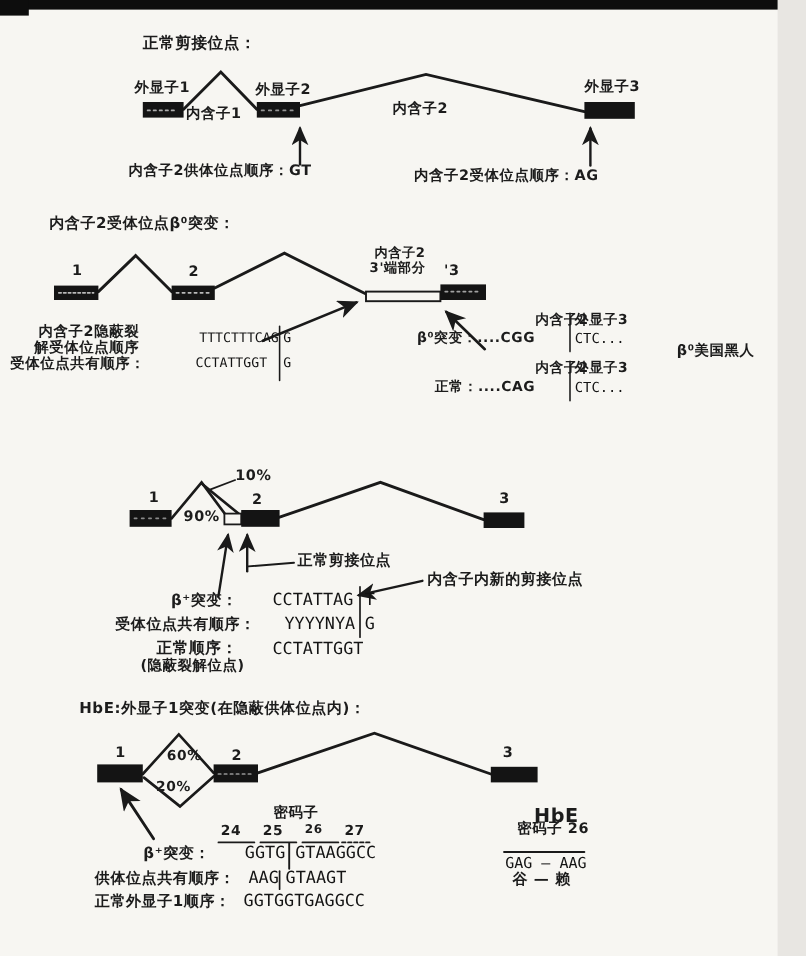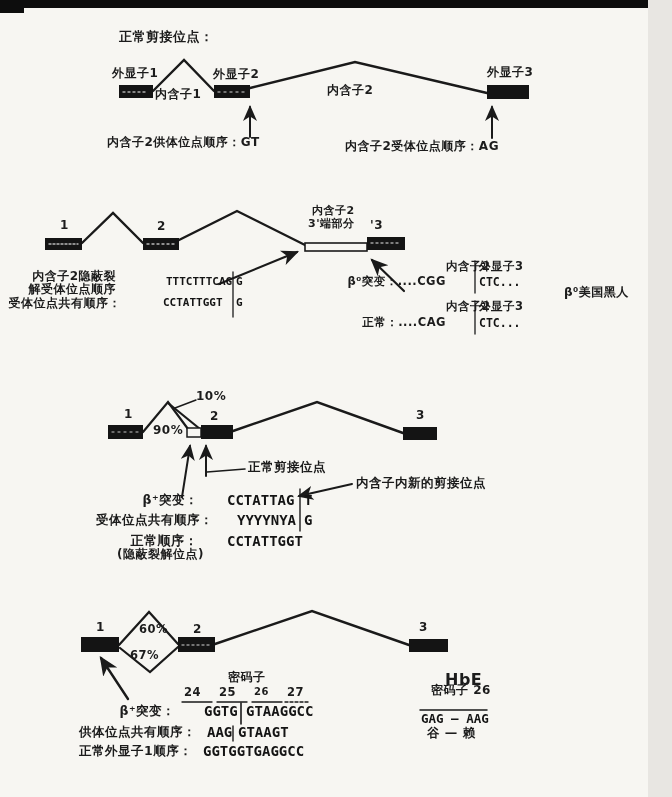--- a/index.html
+++ b/index.html
@@ -1,20 +1,20 @@
 <!DOCTYPE html>
 <html><head>
 <meta charset="utf-8">
 <style>
   html,body{margin:0;padding:0;background:#e8e6e2;}
   #page{position:relative;width:648px;height:797px;background:#f7f6f2;overflow:hidden;
         font-family:"DejaVu Sans",sans-serif;}
   .abs{position:absolute;white-space:nowrap;line-height:1.15;}
   .cjk{font-family:"DejaVu Sans",sans-serif;font-weight:700;color:#1c1c1c;letter-spacing:.5px;}
-  .seq{font-family:"DejaVu Sans Mono","Liberation Mono",monospace;font-weight:700;color:#141414;letter-spacing:0;}
+  .seq{font-family:"DejaVu Sans Mono","Liberation Mono",monospace;font-weight:400;color:#141414;letter-spacing:0;}
   svg{position:absolute;left:0;top:0;}
 </style>
 </head>
 <body>
 
 <div id="page">
 
   <svg width="672" height="797" viewBox="0 0 672 797">
     <defs>
       <marker id="ah" markerWidth="10" markerHeight="10" refX="7" refY="3.5" orient="auto">
@@ -87,20 +87,21 @@
 
   <span class="abs cjk" style="left:119px;top:30px;font-size:13px">正常剪接位点：</span>
   <span class="abs cjk" style="left:112px;top:67px;font-size:12px">外显子1</span>
   <span class="abs cjk" style="left:213px;top:68px;font-size:12px">外显子2</span>
   <span class="abs cjk" style="left:487px;top:66px;font-size:12px">外显子3</span>
   <span class="abs cjk" style="left:155px;top:88px;font-size:12px">内含子1</span>
   <span class="abs cjk" style="left:327px;top:84px;font-size:12px">内含子2</span>
   <span class="abs cjk" style="left:107px;top:136px;font-size:12px">内含子2供体位点顺序：GT</span>
   <span class="abs cjk" style="left:345px;top:140px;font-size:12px">内含子2受体位点顺序：AG</span>
 
+  <span class="abs cjk" style="left:41px;top:179px;font-size:12.5px">内含子2受体位点β⁰突变：</span>
   <span class="abs cjk" style="left:60px;top:219px;font-size:12px">1</span>
   <span class="abs cjk" style="left:157px;top:220px;font-size:12px">2</span>
   <span class="abs cjk" style="left:370px;top:219px;font-size:12px">'3</span>
   <span class="abs cjk" style="left:312px;top:205px;font-size:11px">内含子2</span>
   <span class="abs cjk" style="left:308px;top:218px;font-size:11px">3'端部分</span>
   <span class="abs cjk" style="right:532px;top:270px;font-size:12px">内含子2隐蔽裂</span>
   <span class="abs cjk" style="right:532px;top:283px;font-size:12px">解受体位点顺序</span>
   <span class="abs cjk" style="right:527px;top:297px;font-size:12px">受体位点共有顺序：</span>
   <span class="abs seq" style="left:166px;top:276px;font-size:11px">TTTCTTTCAG</span>
   <span class="abs seq" style="left:236px;top:276px;font-size:11px">G</span>
@@ -126,25 +127,26 @@
   <span class="abs cjk" style="right:450px;top:493px;font-size:12.5px">β⁺突变：</span>
   <span class="abs seq" style="left:227px;top:492px;font-size:14px">CCTATTAG</span>
   <span class="abs seq" style="left:304px;top:492px;font-size:14px">T</span>
   <span class="abs cjk" style="left:96px;top:513px;font-size:12.5px">受体位点共有顺序：</span>
   <span class="abs seq" style="left:237px;top:512px;font-size:14px">YYYYNYA</span>
   <span class="abs seq" style="left:304px;top:512px;font-size:14px">G</span>
   <span class="abs cjk" style="right:450px;top:534px;font-size:13px">正常顺序：</span>
   <span class="abs seq" style="left:227px;top:533px;font-size:14px">CCTATTGGT</span>
   <span class="abs cjk" style="left:117px;top:548px;font-size:12px">(隐蔽裂解位点)</span>
 
+  <span class="abs cjk" style="left:66px;top:583px;font-size:12.5px">HbE:外显子1突变(在隐蔽供体位点内)：</span>
   <span class="abs cjk" style="left:96px;top:621px;font-size:12px">1</span>
   <span class="abs cjk" style="left:193px;top:623px;font-size:12px">2</span>
   <span class="abs cjk" style="left:419px;top:621px;font-size:12px">3</span>
   <span class="abs cjk" style="left:139px;top:623px;font-size:11.5px">60%</span>
-  <span class="abs cjk" style="left:130px;top:649px;font-size:11.5px">67%</span>
+  <span class="abs cjk" style="left:130px;top:649px;font-size:11.5px">20%</span>
   <span class="abs cjk" style="left:228px;top:671px;font-size:12px">密码子</span>
   <span class="abs cjk" style="left:184px;top:686px;font-size:11.5px">24</span>
   <span class="abs cjk" style="left:219px;top:686px;font-size:11.5px">25</span>
   <span class="abs cjk" style="left:254px;top:686px;font-size:10px">26</span>
   <span class="abs cjk" style="left:287px;top:686px;font-size:11.5px">27</span>
   <span class="abs cjk" style="right:473px;top:704px;font-size:12.5px">β⁺突变：</span>
   <span class="abs seq" style="left:204px;top:703px;font-size:14px">GGTG</span>
   <span class="abs seq" style="left:246px;top:703px;font-size:14px">GTAAGGCC</span>
   <span class="abs cjk" style="left:79px;top:725px;font-size:12.5px">供体位点共有顺序：</span>
   <span class="abs seq" style="left:207px;top:724px;font-size:14px">AAG</span>

